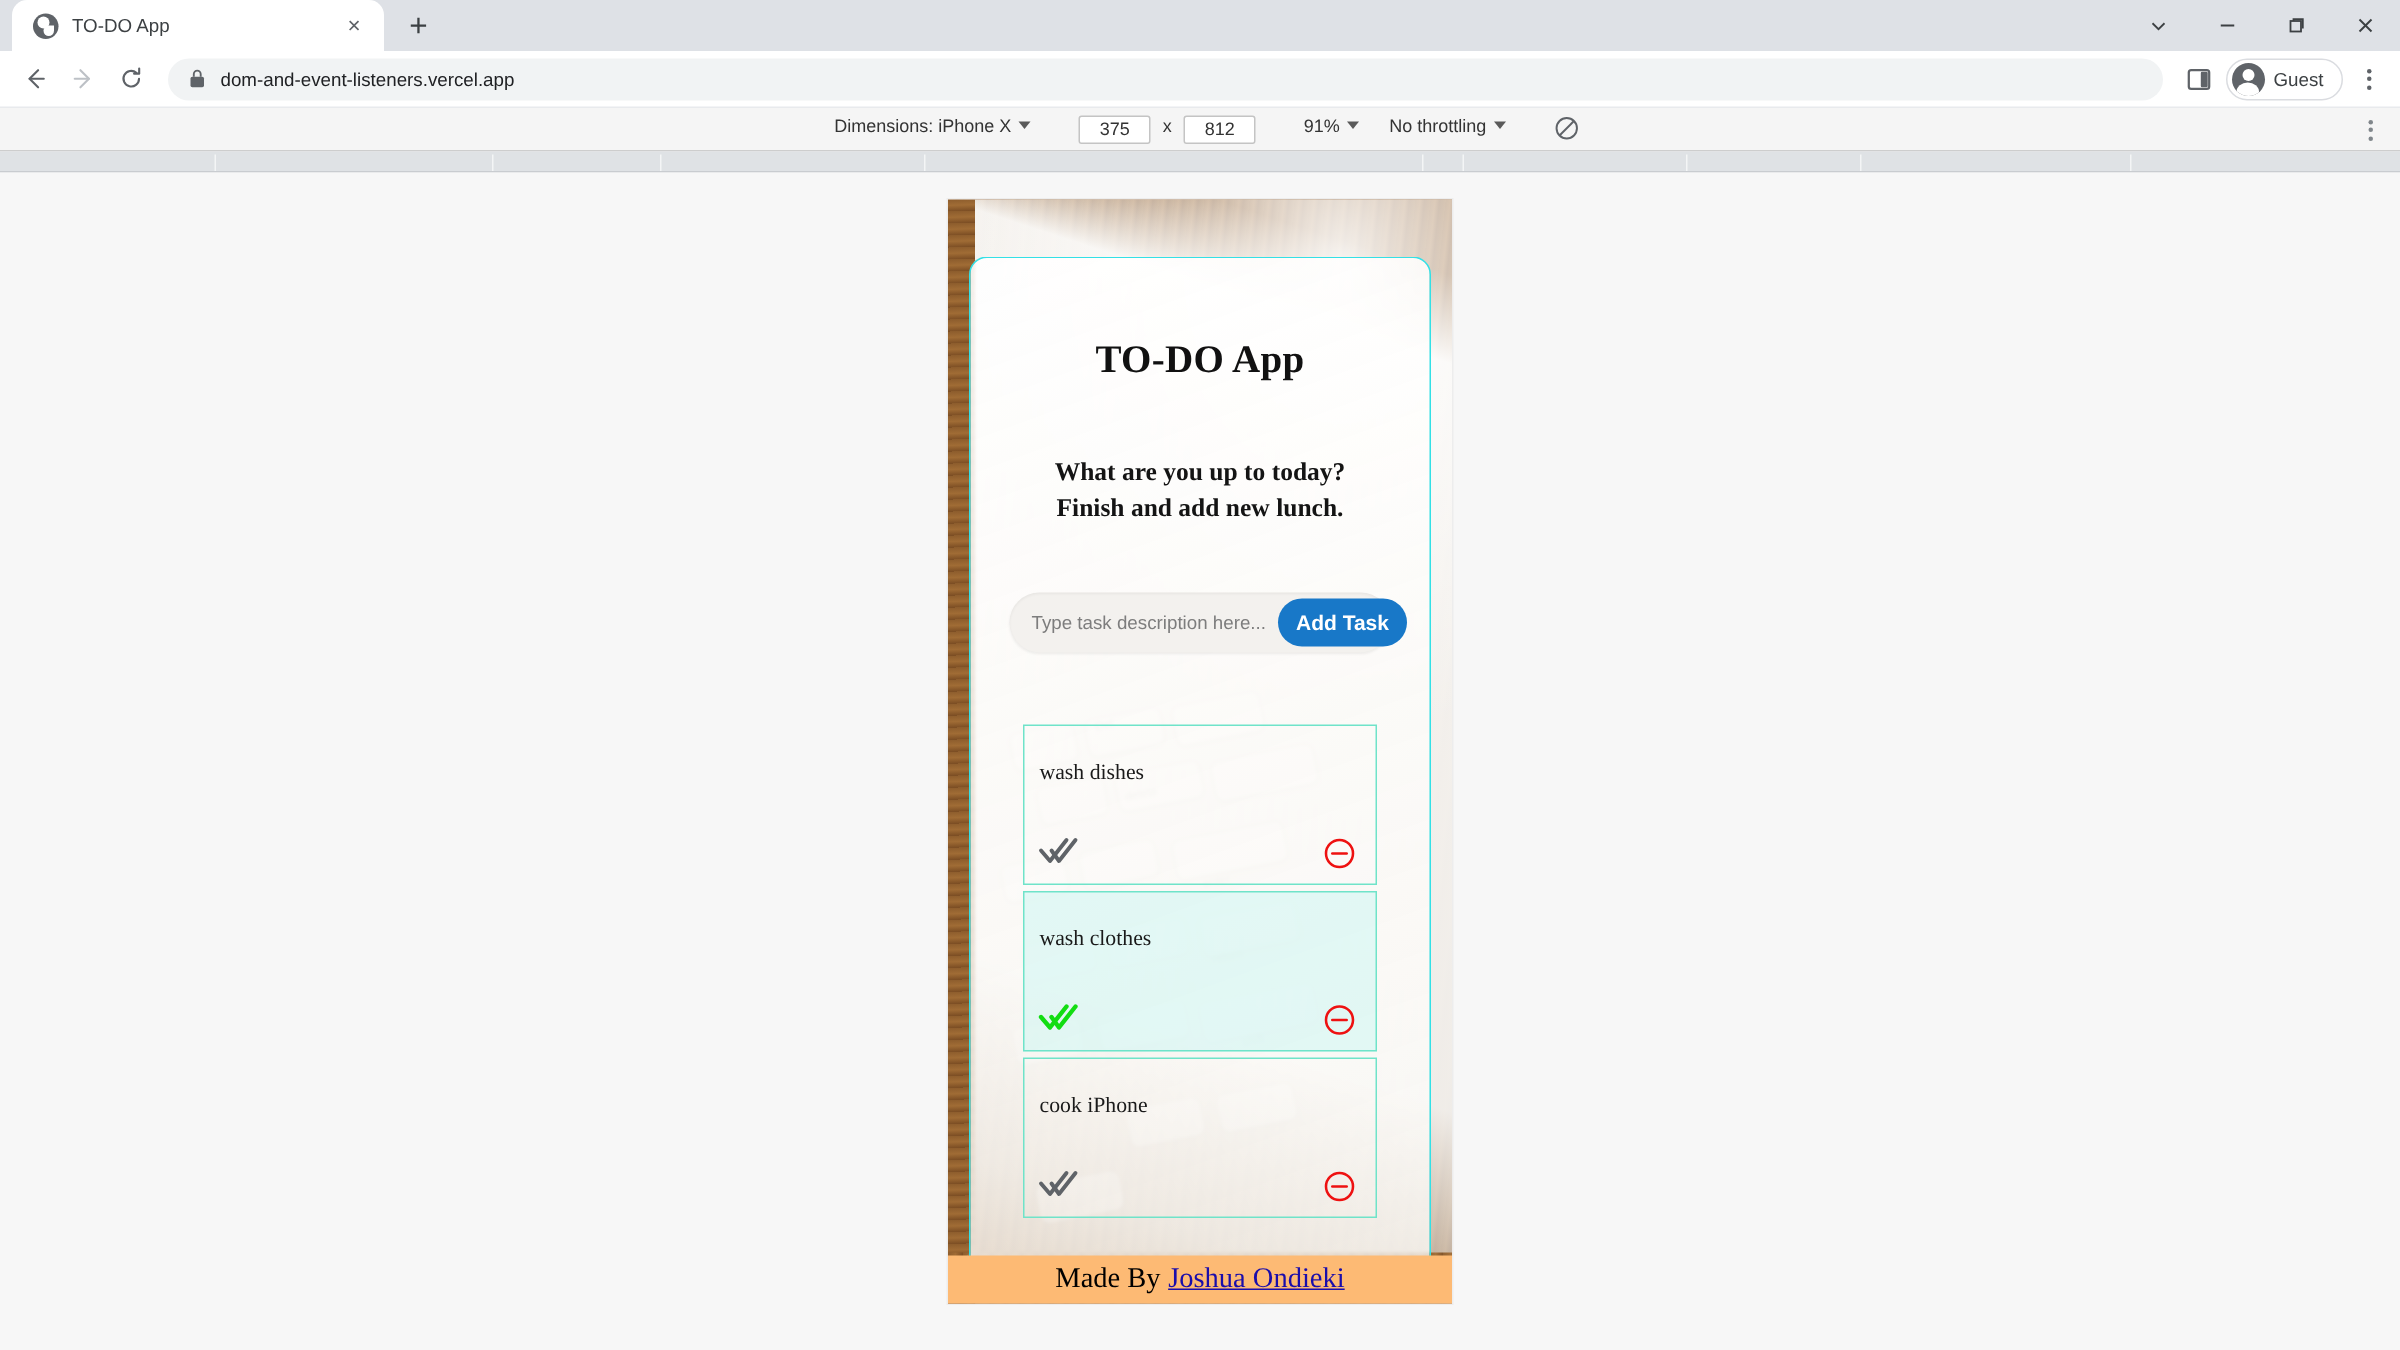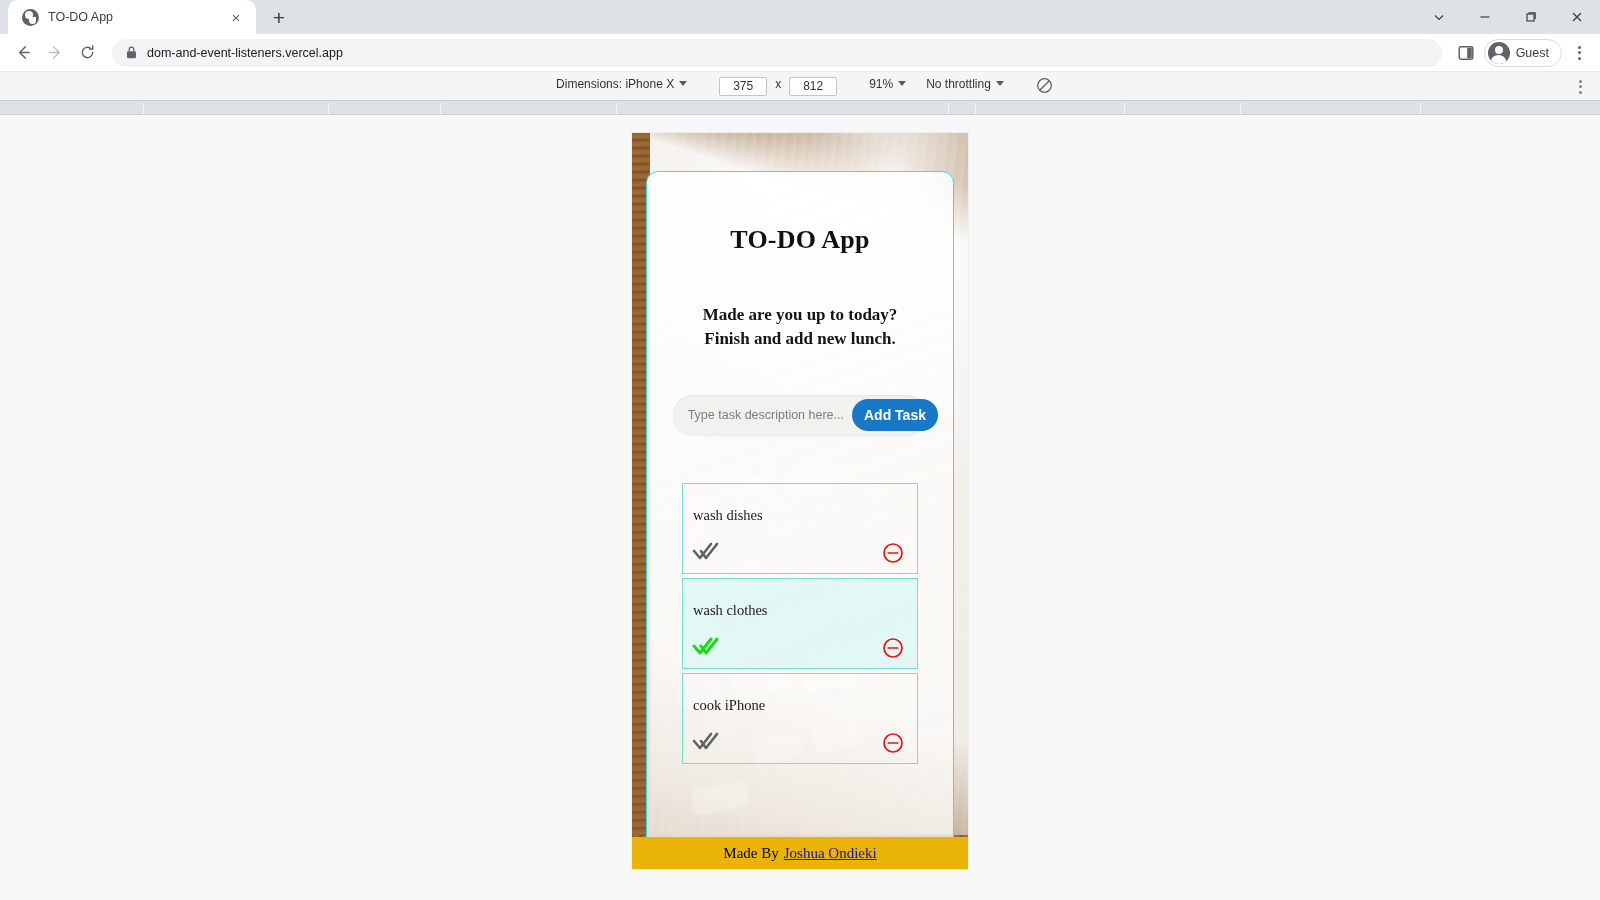--- a/index.html
+++ b/index.html
@@ -214,36 +214,36 @@
   }
   .task-input::placeholder { color:#7d7d7d; }
   .add-btn {
     height:32px; padding:0 12px; border:none; border-radius:16px;
     background:#1878c8; color:#fff; font-size:14px; font-weight:bold;
     font-family:"Liberation Sans", sans-serif; white-space:nowrap;
   }
 
   .task-list { margin-top:48px; width:236px; display:flex; flex-direction:column; gap:4px; }
   .task-item {
-    height:91px; border:1px solid #6fe3c9; position:relative;
+    height:107px; border:1px solid #6fe3c9; position:relative;
     background: rgba(255,255,255,0.04);
   }
   .task-item.done { background: rgba(205,245,243,0.55); }
   .task-text {
     position:absolute; left:10px; top:23px;
     font-family:"Liberation Serif", serif; font-size:14.5px; color:#1a1a1a;
   }
   .dblcheck { position:absolute; left:9px; bottom:12px; width:28px; height:20px; }
   .minus-btn { position:absolute; right:13px; bottom:9px; width:22px; height:22px; }
 
   .footer {
     position:absolute; left:0; right:0; bottom:0; height:32px;
-    background:#eab308;
+    background:#fdba74;
     display:flex; align-items:center; justify-content:center;
-    font-family:"Liberation Serif", serif; font-size:15px; color:#000;
+    font-family:"Liberation Serif", serif; font-size:19px; color:#000;
   }
   .footer a { color:#1a0dab; text-decoration:underline; margin-left:5px; }
 </style>
 </head>
 <body>
 
 <div class="browser">
 
   <div class="tabstrip">
     <div class="tab">
@@ -404,21 +404,21 @@
         <div class="klbl" style="left:170px; top:450px;">enter</div>
         <div class="klbl" style="left:176px; top:500px;">return</div>
         <div class="klbl" style="left:196px; top:556px;">shift</div>
         <div class="klbl" style="left:12px;  top:700px;">alt</div>
       </div>
 
       <div class="card">
         <h1 class="app-title">TO-DO App</h1>
 
         <div class="subtitle">
-          <div>Made are you up to today?</div>
+          <div>What are you up to today?</div>
           <div>Finish and add new lunch.</div>
         </div>
 
         <div class="input-row">
           <input class="task-input" type="text" placeholder="Type task description here..." style="">
           <button class="add-btn">Add Task</button>
         </div>
 
         <div class="task-list">
 

